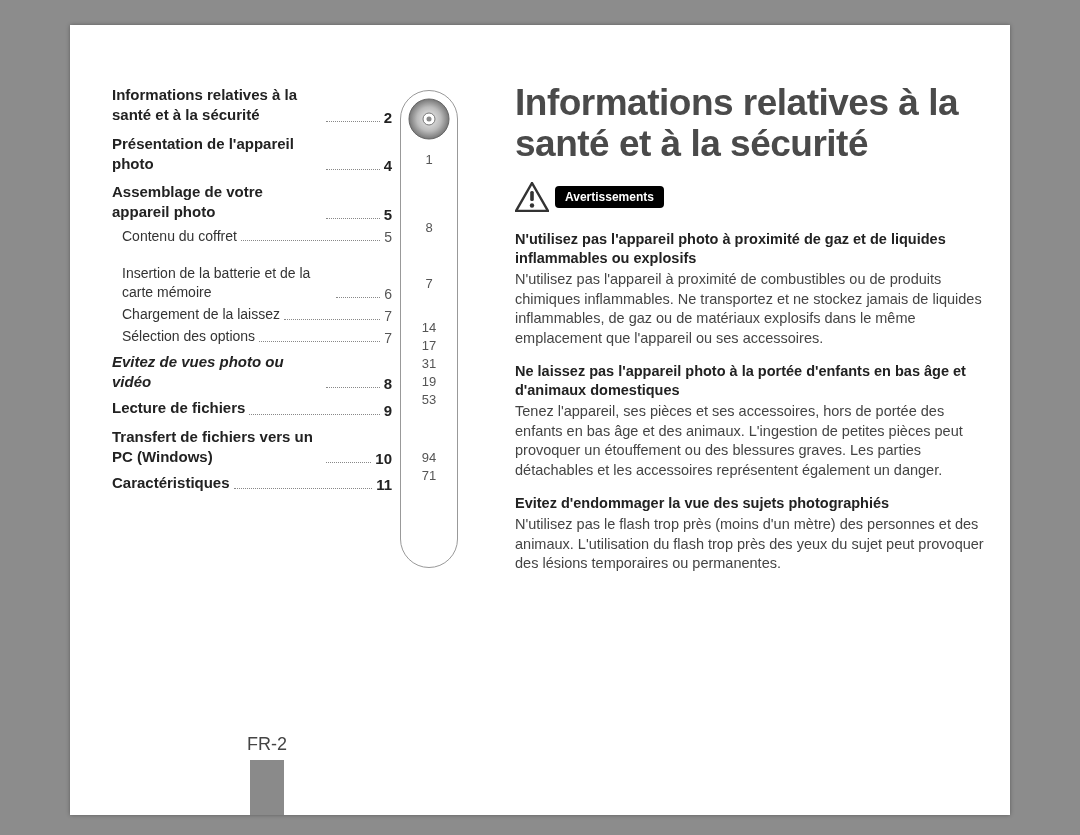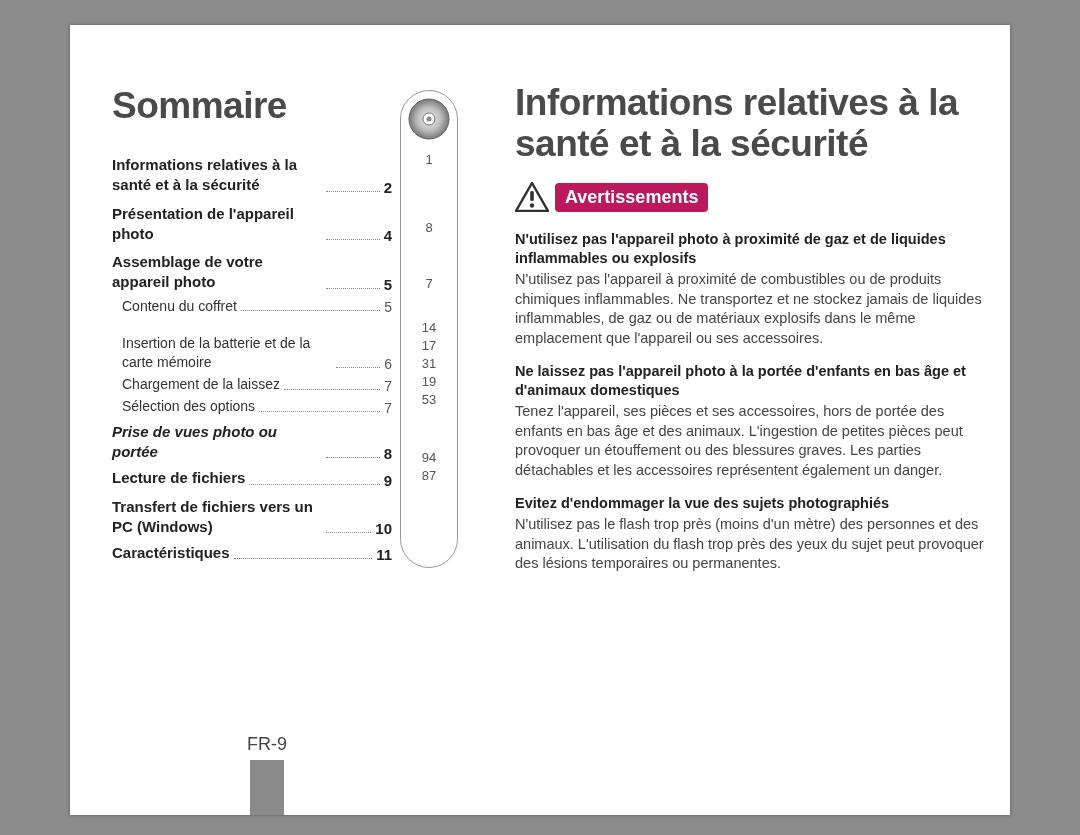--- a/index.html
+++ b/index.html
@@ -99,24 +99,24 @@
     align-items: center;
     margin-bottom: 18px;
   }
   .warn-triangle {
     width: 34px;
     height: 30px;
     margin-right: 6px;
     flex-shrink: 0;
   }
   .warn-label {
-    background: #be185d;
+    background: #000000;
     color: #fff;
     font-weight: bold;
-    font-size: 18px;
+    font-size: 12px;
     padding: 4px 10px;
     border-radius: 4px;
   }
   .body-bold {
     font-weight: bold;
     font-size: 14.5px;
     color: #222;
     margin: 0 0 2px 0;
     line-height: 1.3;
   }
@@ -145,21 +145,20 @@
     font-size: 18px;
     color: #444;
   }
 </style>
 </head>
 <body>
 
 <div class="page">
 
   <div class="col-left">
-    <h1 class="left-title">Sommaire</h1>
     <div id="toc-container">
         <div class="toc-entry bold" style="margin-bottom: 8px;">
           <span class="toc-label-text">Informations relatives à la santé et à la sécurité</span>
           <span class="toc-dots"></span>
           <span class="toc-page">2</span>
         </div>
         <div class="toc-entry bold" style="margin-bottom: 8px;">
           <span class="toc-label-text">Présentation de l'appareil photo</span>
           <span class="toc-dots"></span>
           <span class="toc-page">4</span>
@@ -183,21 +182,21 @@
           <span class="toc-label-text">Chargement de la laissez</span>
           <span class="toc-dots"></span>
           <span class="toc-page">7</span>
         </div>
         <div class="toc-entry sub" style="margin-bottom: 6px;">
           <span class="toc-label-text">Sélection des options</span>
           <span class="toc-dots"></span>
           <span class="toc-page">7</span>
         </div>
         <div class="toc-entry italic" style="margin-bottom: 6px;">
-          <span class="toc-label-text">Prise de vues photo ou portée</span>
+          <span class="toc-label-text">Evitez de vues photo ou vidéo</span>
           <span class="toc-dots"></span>
           <span class="toc-page">8</span>
         </div>
         <div class="toc-entry bold" style="margin-bottom: 8px;">
           <span class="toc-label-text">Lecture de fichiers</span>
           <span class="toc-dots"></span>
           <span class="toc-page">9</span>
         </div>
         <div class="toc-entry bold" style="margin-bottom: 6px;">
           <span class="toc-label-text">Transfert de fichiers vers un PC (Windows)</span>
@@ -233,21 +232,21 @@
         <div class="cd-num" style="margin-top: 0px; height: 8px;"></div>
         <div class="cd-num" style="margin-top: 30px;">7</div>
         <div class="cd-num" style="margin-top: 0px; height: 8px;"></div>
         <div class="cd-num" style="margin-top: 18px;">14</div>
         <div class="cd-num" style="margin-top: 0px;">17</div>
         <div class="cd-num" style="margin-top: 0px;">31</div>
         <div class="cd-num" style="margin-top: 0;">19</div>
         <div class="cd-num" style="margin-top: 0px;">53</div>
         <div class="cd-num" style="margin-top: 0px; height: 8px;"></div>
         <div class="cd-num" style="margin-top: 32px;">94</div>
-        <div class="cd-num" style="margin-top: 0px;">87</div>
+        <div class="cd-num" style="margin-top: 0px;">71</div>
       </div>
   </div>
 
   <div class="col-right">
     <h1 class="right-title">Informations relatives à la santé et à la sécurité</h1>
 
     <div class="warn-row">
       <div class="warn-triangle">
         <svg viewBox="0 0 34 30" width="34" height="30">
           <polygon points="17,1 33,29 1,29" fill="none" stroke="#333" stroke-width="2.5" stroke-linejoin="round"></polygon>
@@ -261,16 +260,16 @@
     <div id="sections">
         <p class="body-bold">N'utilisez pas l'appareil photo à proximité de gaz et de liquides inflammables ou explosifs</p>
         <p class="body-text">N'utilisez pas l'appareil à proximité de combustibles ou de produits chimiques inflammables. Ne transportez et ne stockez jamais de liquides inflammables, de gaz ou de matériaux explosifs dans le même emplacement que l'appareil ou ses accessoires.</p>
         <p class="body-bold">Ne laissez pas l'appareil photo à la portée d'enfants en bas âge et d'animaux domestiques</p>
         <p class="body-text">Tenez l'appareil, ses pièces et ses accessoires, hors de portée des enfants en bas âge et des animaux. L'ingestion de petites pièces peut provoquer un étouffement ou des blessures graves. Les parties détachables et les accessoires représentent également un danger.</p>
         <p class="body-bold">Evitez d'endommager la vue des sujets photographiés</p>
         <p class="body-text">N'utilisez pas le flash trop près (moins d'un mètre) des personnes et des animaux. L'utilisation du flash trop près des yeux du sujet peut provoquer des lésions temporaires ou permanentes.</p>
       </div>
   </div>
 
-  <div class="page-num">FR-9</div>
+  <div class="page-num">FR-2</div>
   <div class="page-tab"></div>
 
 </div>
 
 </body></html>

